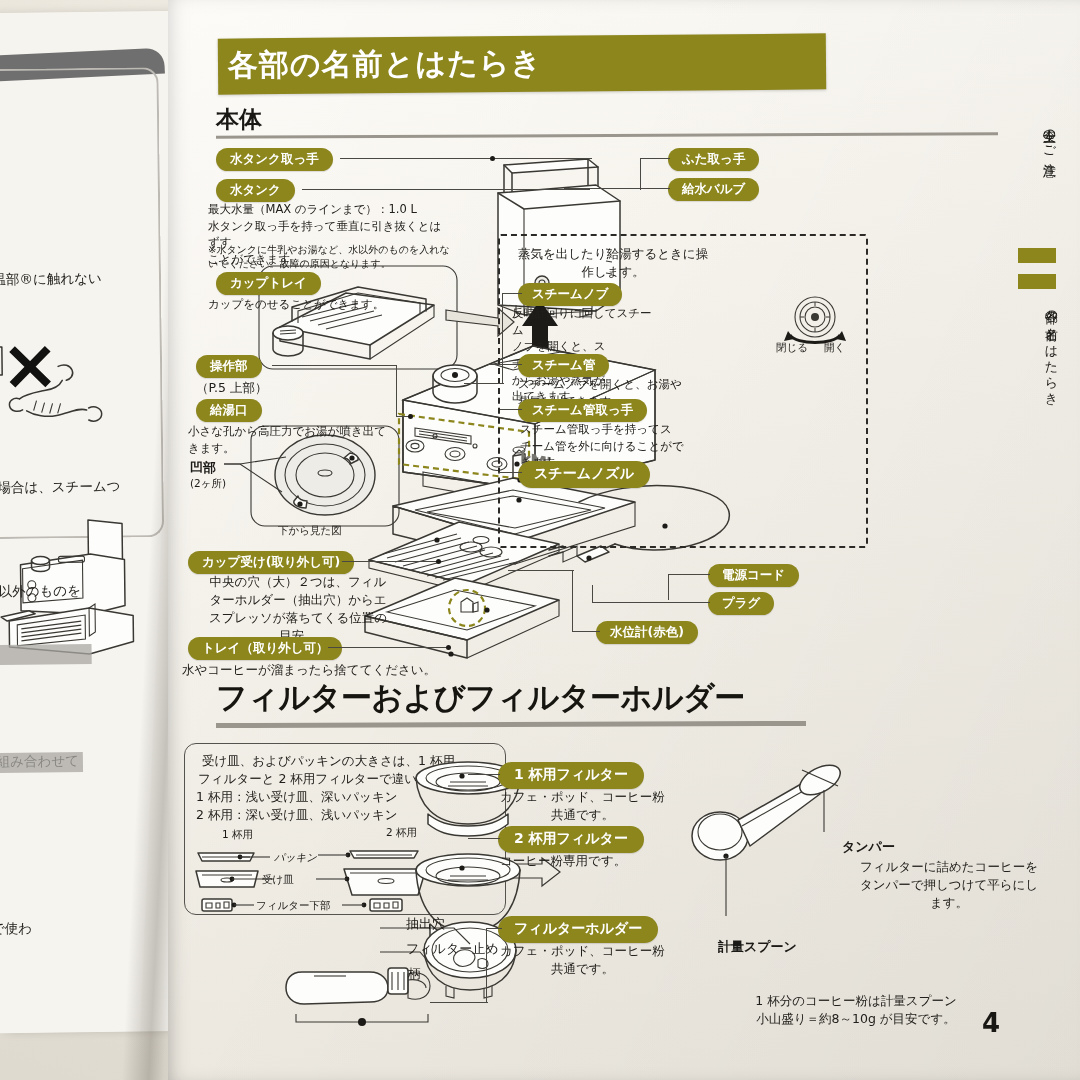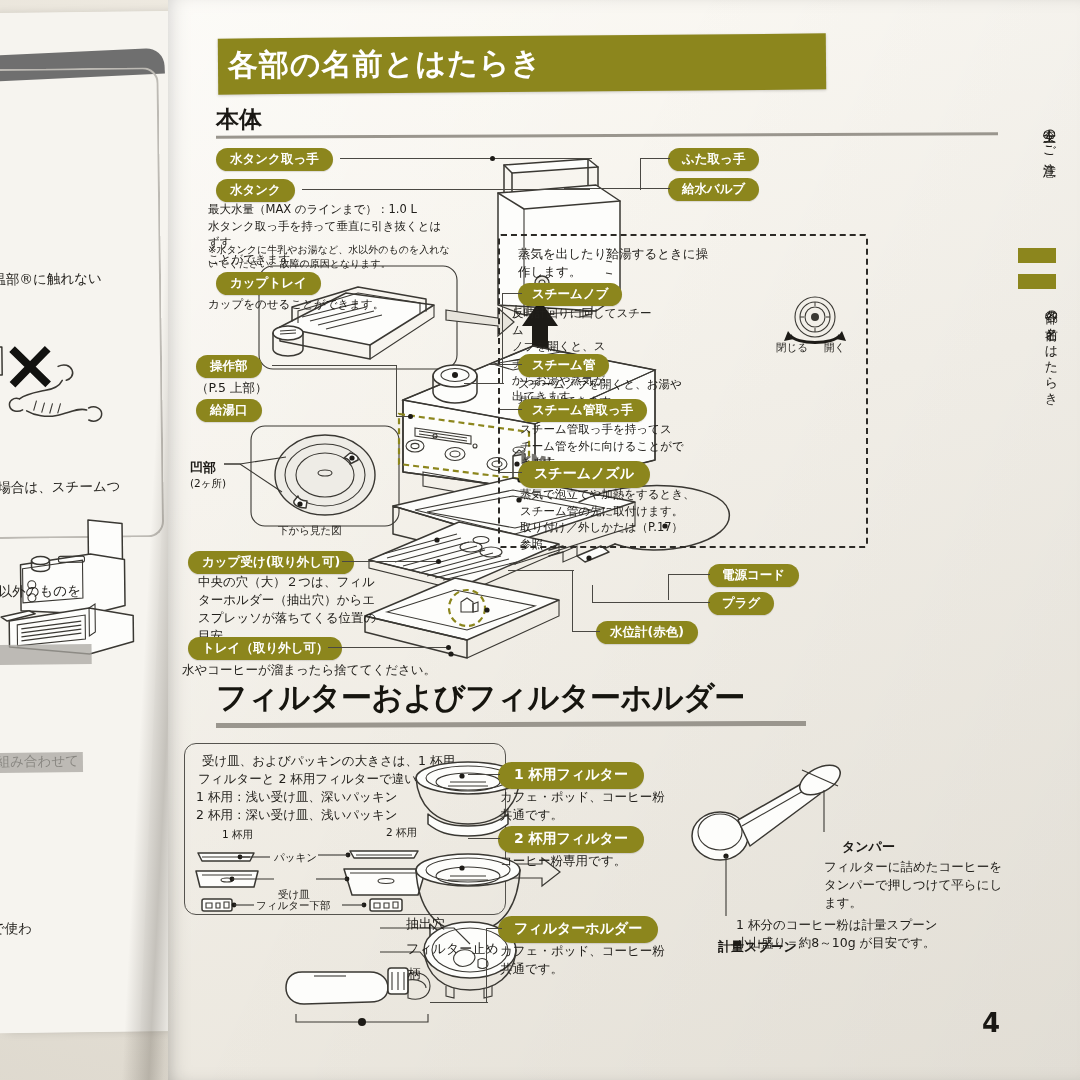--- a/index.html
+++ b/index.html
@@ -144,21 +144,21 @@
   
   .body-txt {
     position: absolute;
     font-size: 11.5px;
     line-height: 1.45;
     color: #22201c;
     white-space: pre-line;
     font-family: "DejaVu Sans", sans-serif;
   }
   .body-txt.sm { font-size: 10px; line-height: 1.4; }
-  .body-txt.md { font-size: 12.5px; }
+  .body-txt.md { font-size: 12.5px; text-align: center; }
 
   
   .plain-lbl {
     position: absolute;
     font-size: 13px;
     color: #1c1a16;
     white-space: nowrap;
     font-family: "DejaVu Sans", sans-serif;
   }
   .plain-lbl.sm { font-size: 10.5px; }
@@ -505,20 +505,22 @@
     <div class="body-txt" style="left:40px; top:296px;">カップをのせることができます。</div>
 
     <div class="pill" style="left:28px; top:355px;">操作部</div>
     <div class="lead" style="left:104px; top:365px; width:124px;"></div>
     <div class="lead v" style="left:228px; top:365px; height:51px; width:1px;"></div>
     <div class="lead" style="left:228px; top:416px; width:14px;"></div>
     <div class="dot" style="left:240px; top:414px;"></div>
     <div class="body-txt md" style="left:28px; top:379px;">（P.5 上部）</div>
 
     <div class="pill" style="left:28px; top:399px;">給湯口</div>
+    <div class="body-txt" style="left:20px; top:423px;">小さな孔から高圧力でお湯が噴き出て
+きます。</div>
 
     <div class="plain-lbl bold" style="left:22px; top:459px;">凹部</div>
     <div class="plain-lbl sm" style="left:22px; top:477px;">(2ヶ所)</div>
     <div class="art" style="left:56px; top:452px;">
       <svg width="70" height="50" viewBox="0 0 70 50">
         <path d="M0 12 L16 12 L62 5" class="ln-th"></path>
         <path d="M0 12 L16 12 L58 40" class="ln-th"></path>
       </svg>
     </div>
     <div class="plain-lbl sm" style="left:110px; top:524px;">下から見た図</div>
@@ -580,24 +582,20 @@
 蒸気が出てきます。</div>
 
     <div class="pill" style="left:350px; top:399px;">スチーム管取っ手</div>
     <div class="lead" style="left:332px; top:409px; width:22px;"></div>
     <div class="body-txt" style="left:352px; top:421px; width:180px;">スチーム管取っ手を持ってス
 チーム管を外に向けることがで
 きます。</div>
 
     <div class="pill big" style="left:350px; top:461px;">スチームノズル</div>
     <div class="lead" style="left:330px; top:472px; width:24px;"></div>
-    <div class="body-txt" style="left:352px; top:486px; width:190px;">蒸気で泡立てや加熱をするとき、
-スチーム管の先に取付けます。
-取り付け／外しかたは（P.17）
-参照</div>
 
     <div class="pill" style="left:540px; top:564px;">電源コード</div>
     <div class="lead" style="left:500px; top:574px; width:42px;"></div>
     <div class="lead v" style="left:500px; top:574px; height:26px;"></div>
 
     <div class="pill" style="left:540px; top:592px;">プラグ</div>
     <div class="lead" style="left:424px; top:602px; width:118px;"></div>
     <div class="lead v" style="left:424px; top:585px; height:18px;"></div>
 
     <div class="pill" style="left:428px; top:621px;">水位計(赤色)</div>
@@ -648,22 +646,22 @@
         <circle cx="172" cy="60" r="2.4" fill="#1d1b17"></circle>
 
         <path d="M48 12 L78 12" class="ln-th"></path>
         <path d="M126 10 L156 10" class="ln-th"></path>
         <path d="M40 34 L82 34" class="ln-th"></path>
         <path d="M124 34 L155 34" class="ln-th"></path>
         <path d="M42 60 L62 60" class="ln-th"></path>
         <path d="M150 60 L172 60" class="ln-th"></path>
       </svg>
     </div>
-    <div class="plain-lbl sm" style="left:106px; top:851px;">パッキン</div>
-    <div class="plain-lbl sm" style="left:110px; top:873px;margin-top:15px;">受け皿</div>
+    <div class="plain-lbl sm" style="left:106px; top:851px;font-style:italic;">パッキン</div>
+    <div class="plain-lbl sm" style="left:94px; top:873px;">受け皿</div>
     <div class="plain-lbl sm" style="left:88px; top:899px;">フィルター下部</div>
 
     <div class="art" style="left:338px; top:858px;">
       <svg width="56" height="32" viewBox="0 0 56 32">
         <path d="M0 6 L36 6 L36 0 L54 14 L36 28 L36 20 L0 20 Z" fill="#eeebe3" stroke="#3a3833" stroke-width="1.2"></path>
       </svg>
     </div>
 
     <div class="art" style="left:240px; top:760px;">
       <svg width="120" height="90" viewBox="0 0 120 90">
@@ -752,21 +750,21 @@
         <path d="M38 96 L38 156" class="ln-th"></path>
         <path d="M136 30 L136 72" class="ln-th"></path>
       </svg>
     </div>
     <div class="plain-lbl bold" style="left:656px; top:838px;margin-left:18px;">タンパー</div>
     <div class="body-txt md" style="left:656px; top:858px; width:250px;">フィルターに詰めたコーヒーを
 タンパーで押しつけて平らにし
 ます。</div>
 
     <div class="plain-lbl bold" style="left:528px; top:938px;margin-left:22px;">計量スプーン</div>
-    <div class="body-txt md" style="left:528px; top:916px; width:320px;margin-left:40px;">1 杯分のコーヒー粉は計量スプーン
+    <div class="body-txt md" style="left:528px; top:992px; width:320px;">1 杯分のコーヒー粉は計量スプーン
 小山盛り＝約8～10g が目安です。</div>
 
     <div class="sidetab" style="right:22px; top:118px; height:120px;">安全上のご注意</div>
     <div class="tabmark" style="right:24px; top:248px;"></div>
     <div class="tabmark" style="right:24px; top:274px;"></div>
     <div class="sidetab" style="right:20px; top:300px; height:190px;">各部の名前とはたらき</div>
 
     <div class="pagenum">4</div>
   </div>
 </div>

